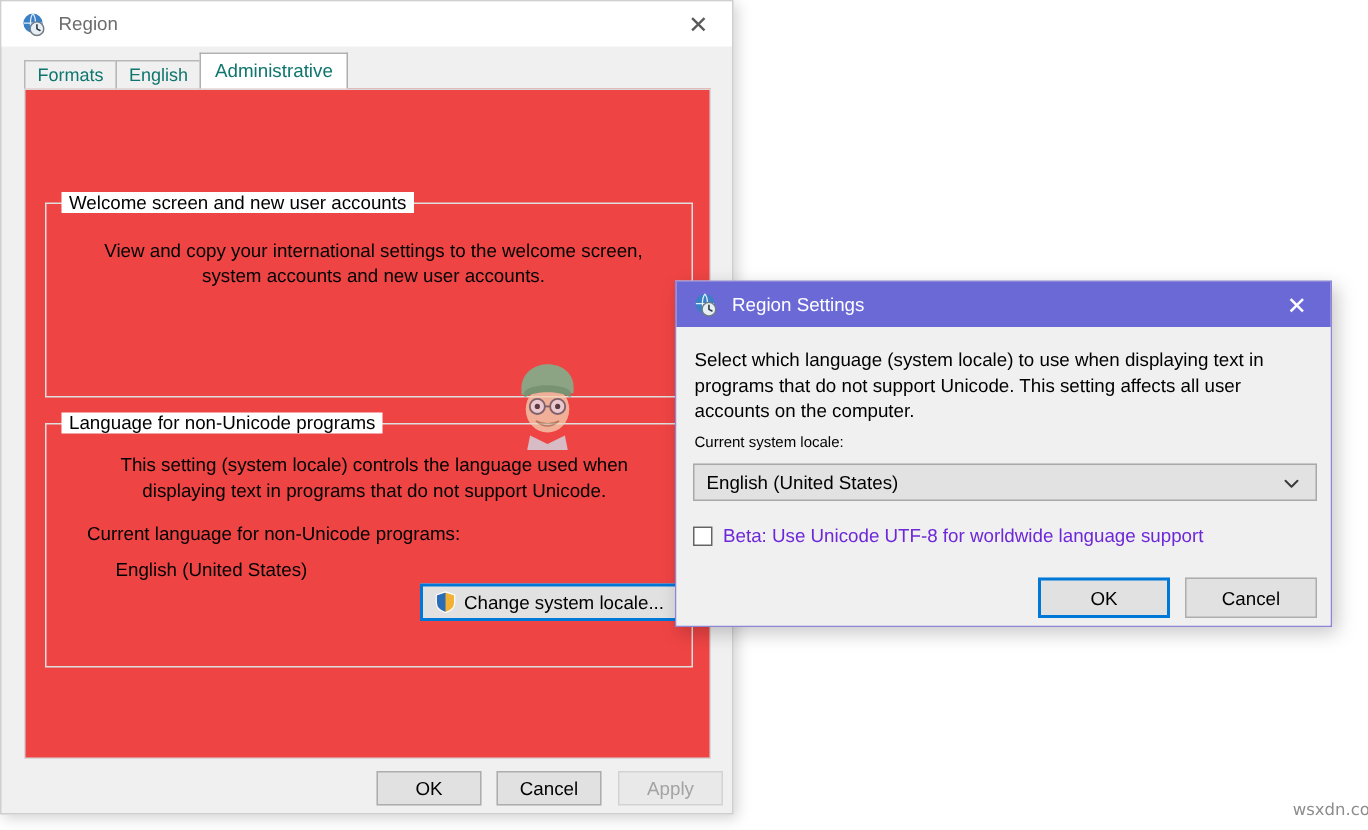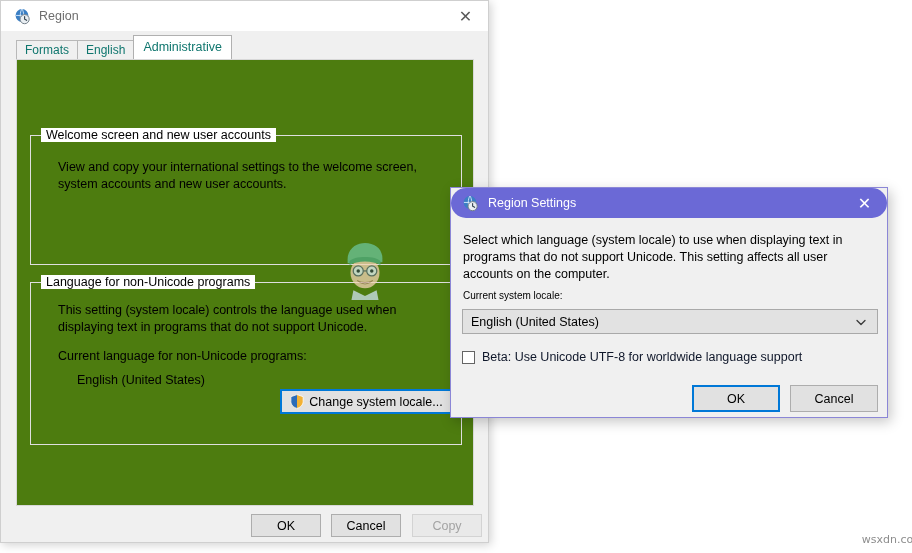--- a/index.html
+++ b/index.html
@@ -134,23 +134,24 @@
     padding: 0 9px;
   }
 
   
   #tab-panel {
     position: absolute;
     left: 15px;
     top: 58px;
     width: 458px;
     height: 447px;
-    background: #4d7c0f;
+    background: #ef4444;
     border: 1px solid #d8d8d8;
     box-sizing: border-box;
+    text-align: center;
   }
 
   
   .groupbox {
     position: absolute;
     border: 1px solid #dfdfdf;
     box-sizing: border-box;
   }
   .groupbox-legend {
     position: absolute;
@@ -234,21 +235,20 @@
     box-sizing: border-box;
     box-shadow: 3px 4px 12px rgba(0,0,0,0.22);
     z-index: 40;
   }
   #dialog-titlebar {
     position: relative;
     height: 30px;
     background: #6b69d6;
     display: flex;
     align-items: center;
-    border-radius: 15px;
   }
   .dlg-title-icon { margin-left: 11px; width: 17px; height: 17px; }
   .dlg-title-text {
     margin-left: 9px;
     font-size: 12.5px;
     color: #ffffff;
   }
   .dlg-close {
     position: absolute;
     right: 0; top: 0;
@@ -318,21 +318,21 @@
     width: 13px;
     height: 13px;
     border: 1px solid #646464;
     background: #ffffff;
     box-sizing: border-box;
     flex: none;
   }
   .checkbox-label {
     margin-left: 7px;
     font-size: 12.5px;
-    color: #0f172a;
+    color: #6d28d9;
   }
 
   .dlg-btn {
     position: absolute;
     width: 88px;
     height: 27px;
     top: 167px;
   }
   #btn-dialog-ok     { left: 241px; }
   #btn-dialog-cancel { left: 339px; }
@@ -392,21 +392,21 @@
       </div>
     </div>
 
     <div class="btn bottom-btn" id="btn-region-ok">
       <span>OK</span>
     </div>
     <div class="btn bottom-btn" id="btn-region-cancel">
       <span>Cancel</span>
     </div>
     <div class="btn bottom-btn disabled" id="btn-region-apply">
-      <span>Copy</span>
+      <span>Apply</span>
     </div>
   </div>
 
   <svg class="wm-mascot" viewBox="0 0 60 64">
     <path d="M12 22 C12 10 22 5 30 5 C40 5 48 11 48 21 L48 25 L12 26 Z" fill="#6cc49a"></path>
     <ellipse cx="30" cy="36" rx="15" ry="16" fill="#f3d3b3"></ellipse>
     <path d="M14 24 C18 18 42 18 46 24 L46 28 C38 23 22 23 14 28 Z" fill="#4fae82"></path>
     <circle cx="23" cy="34" r="5.2" fill="#eaf4fb" stroke="#5b6b78" stroke-width="1.3"></circle>
     <circle cx="37" cy="34" r="5.2" fill="#eaf4fb" stroke="#5b6b78" stroke-width="1.3"></circle>
     <line x1="28.2" y1="34" x2="31.8" y2="34" stroke="#5b6b78" stroke-width="1.3"></line>

